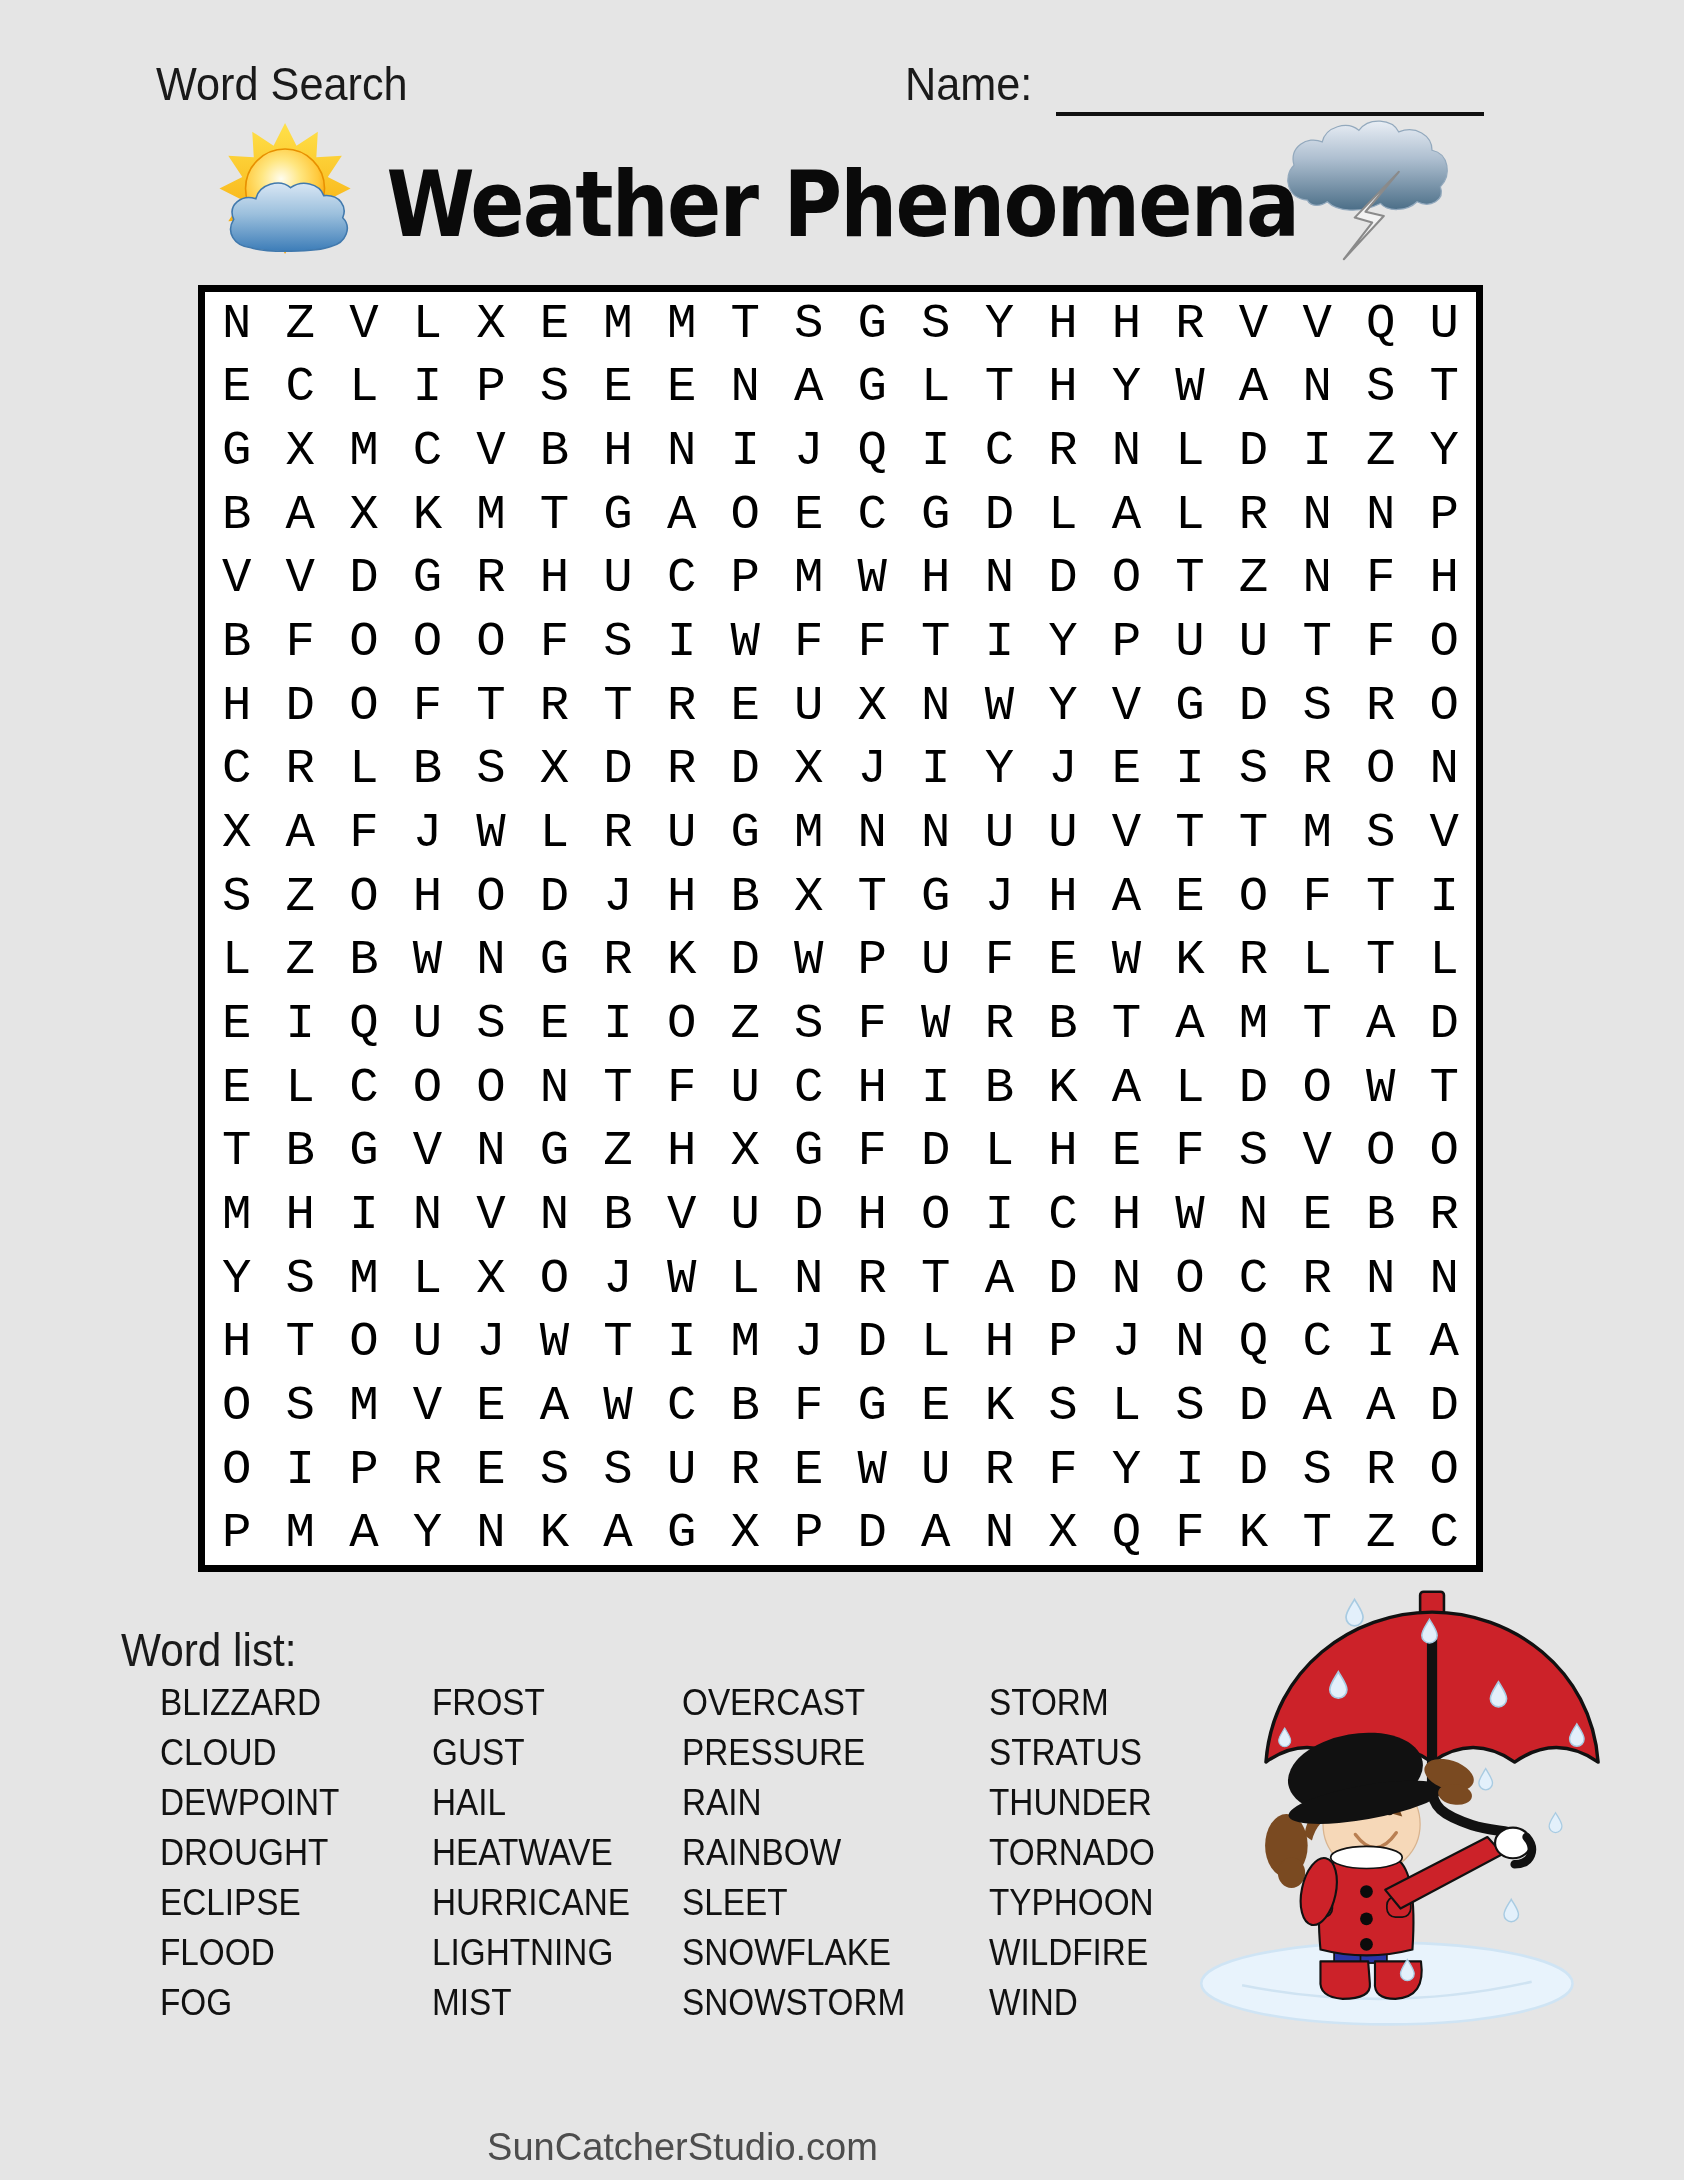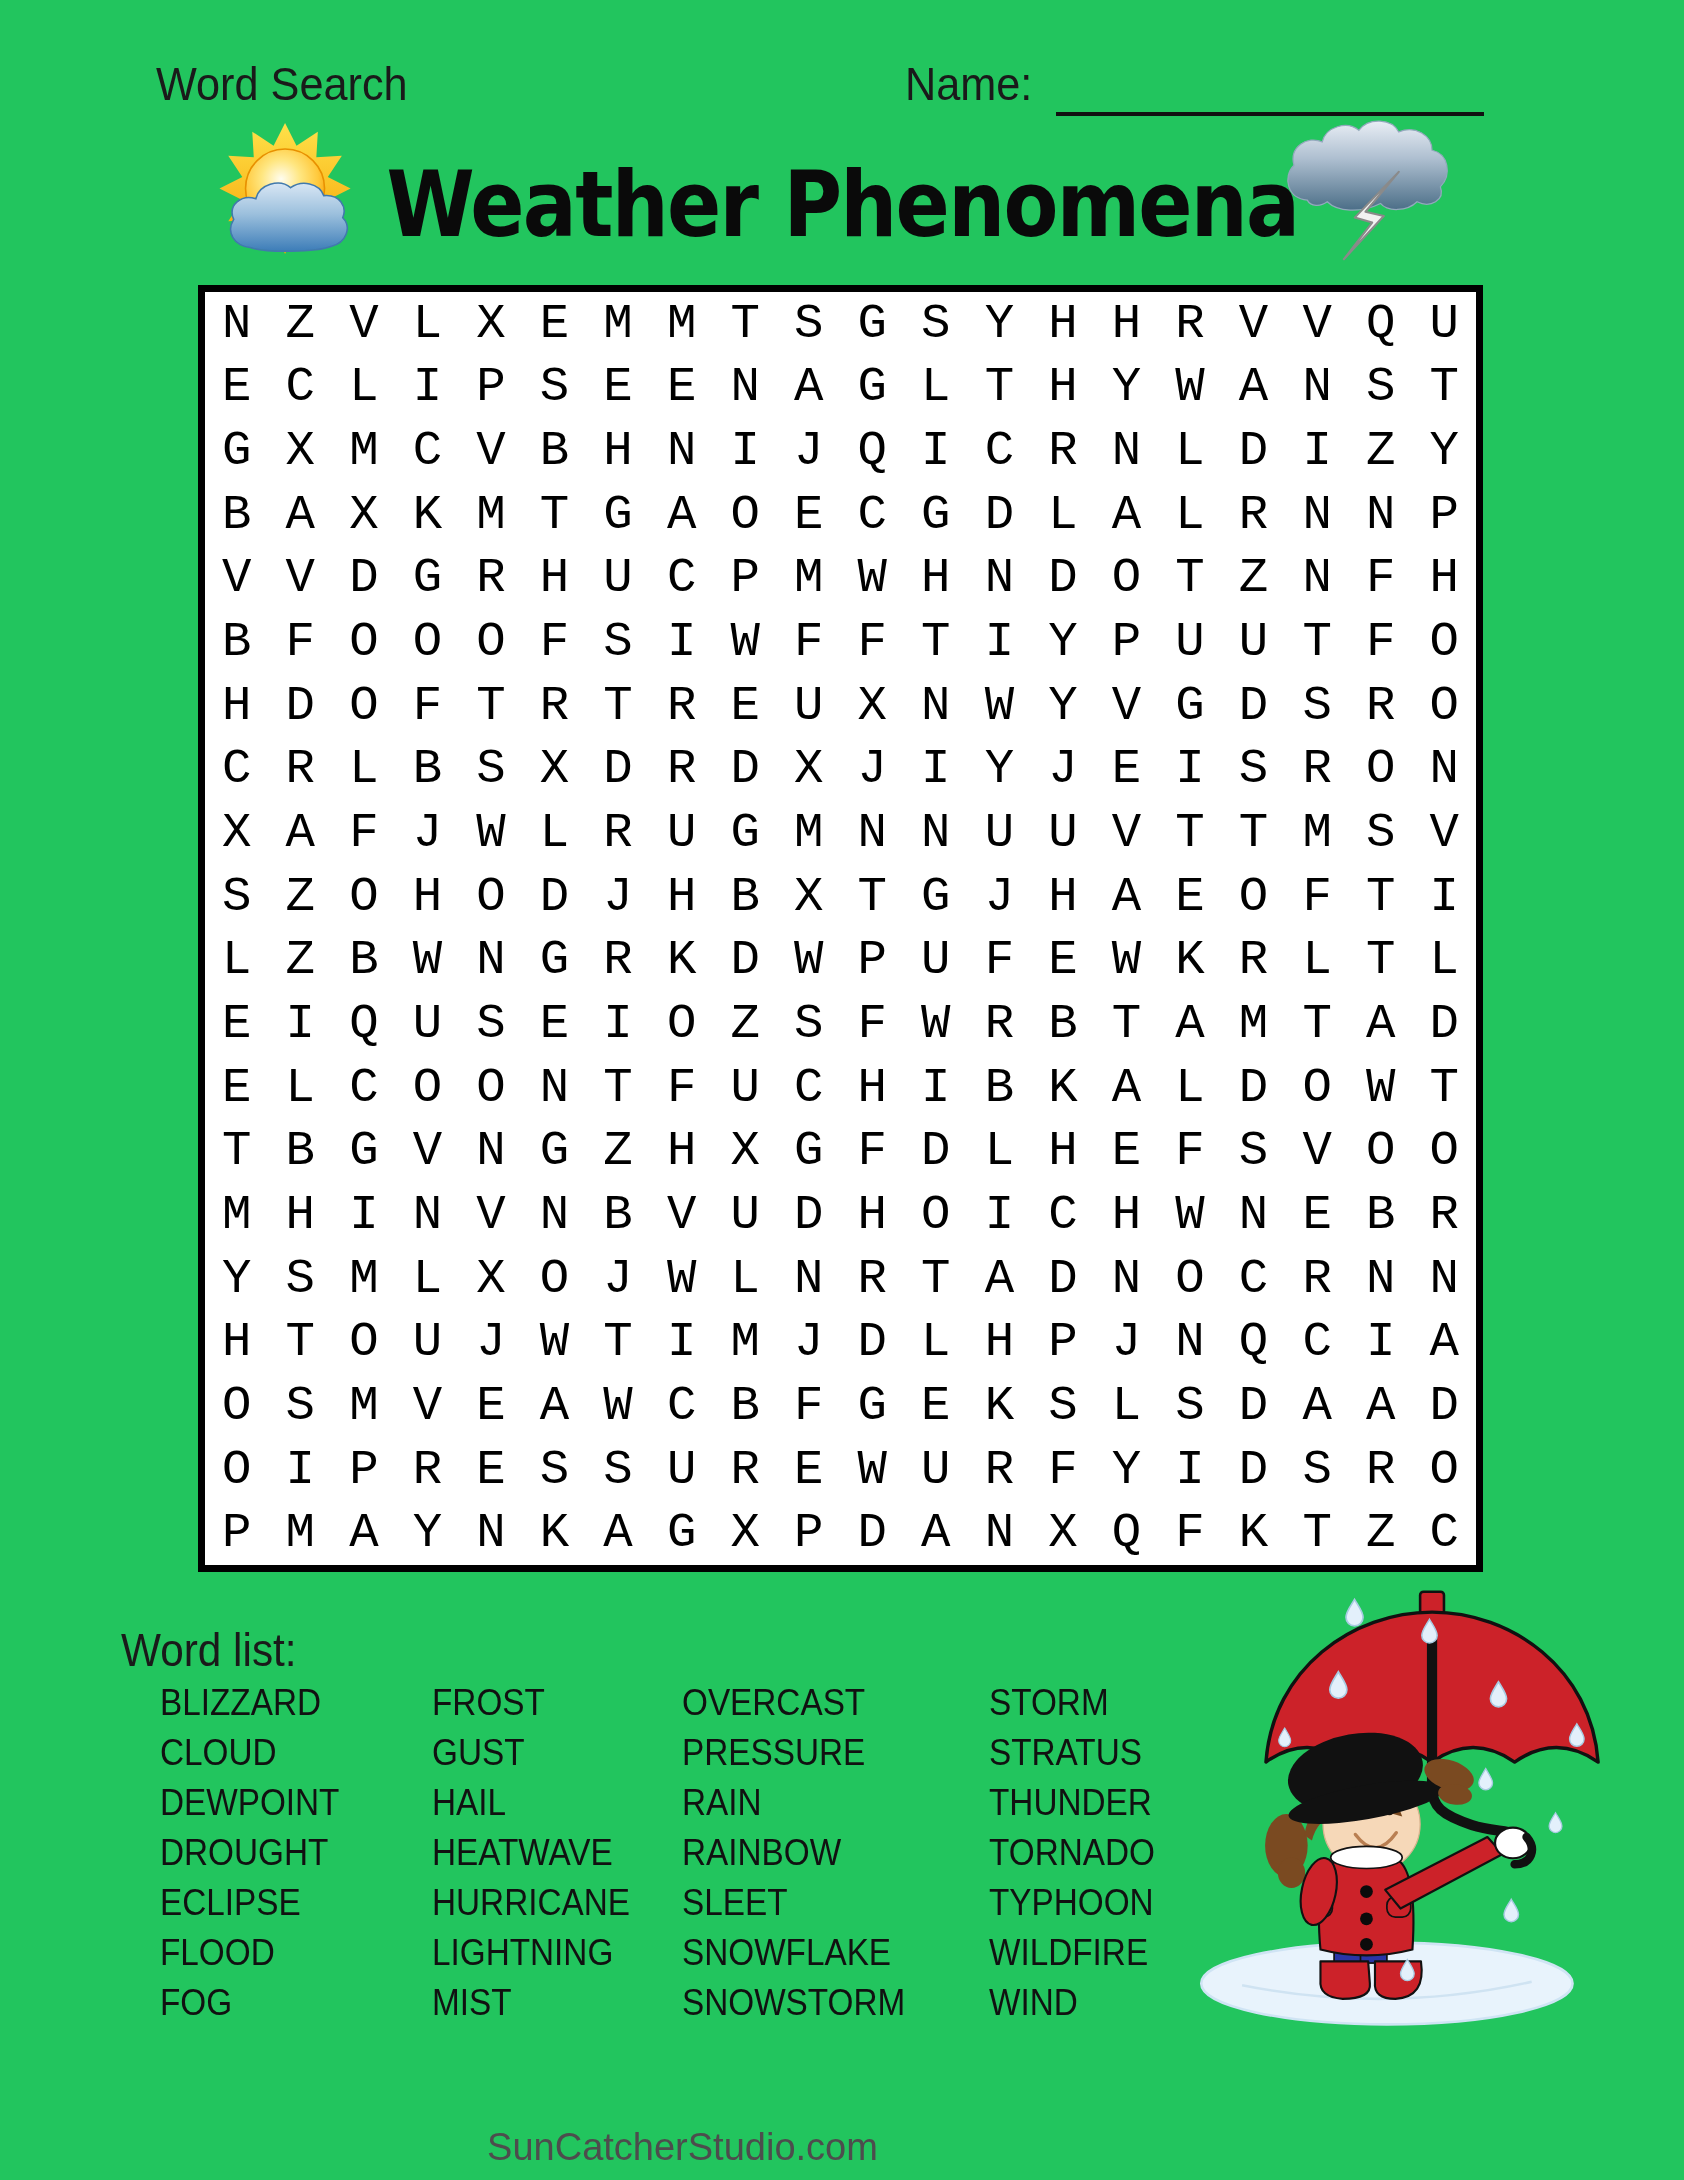--- a/index.html
+++ b/index.html
@@ -1,16 +1,16 @@
 <!DOCTYPE html>
 <html style="font-size:13.6px"><head>
 <meta charset="utf-8">
 <style>
   html,body{margin:0;padding:0;background:#fff;}
-  .page{position:relative;width:1685px;height:2181px;background:#22c55e;overflow:hidden;
+  .page{position:relative;width:1685px;height:2181px;background:#e5e5e5;overflow:hidden;
         font-family:"Liberation Sans", sans-serif;color:#000;}
 
   
   .hdr-label{position:absolute;font-size:47px;line-height:51px;color:#1a1a1a;
              transform:scaleX(.92);transform-origin:left top;letter-spacing:0;}
   .hdr-wordsearch{left:156px;top:58px;}
   .hdr-name{left:905px;top:58px;}
   .name-line{position:absolute;left:1056px;top:112px;width:428px;height:4.3px;background:#111;}
 
   

